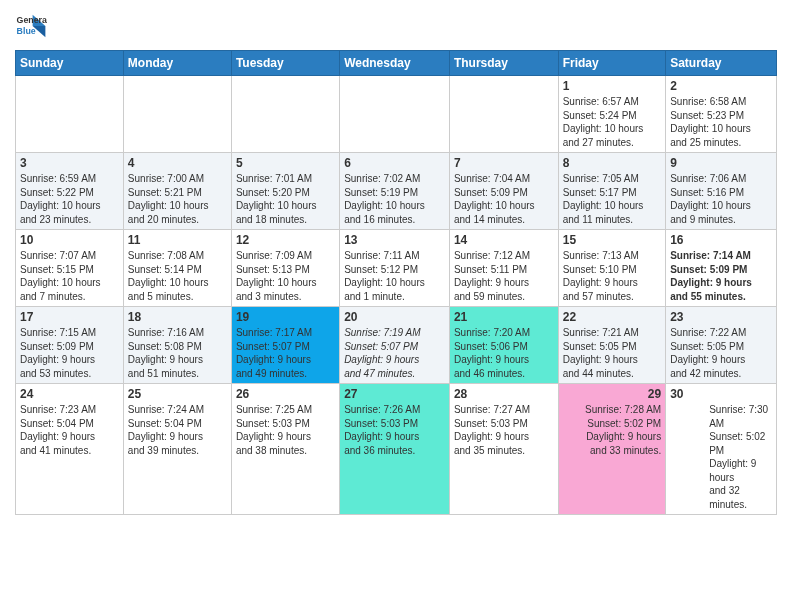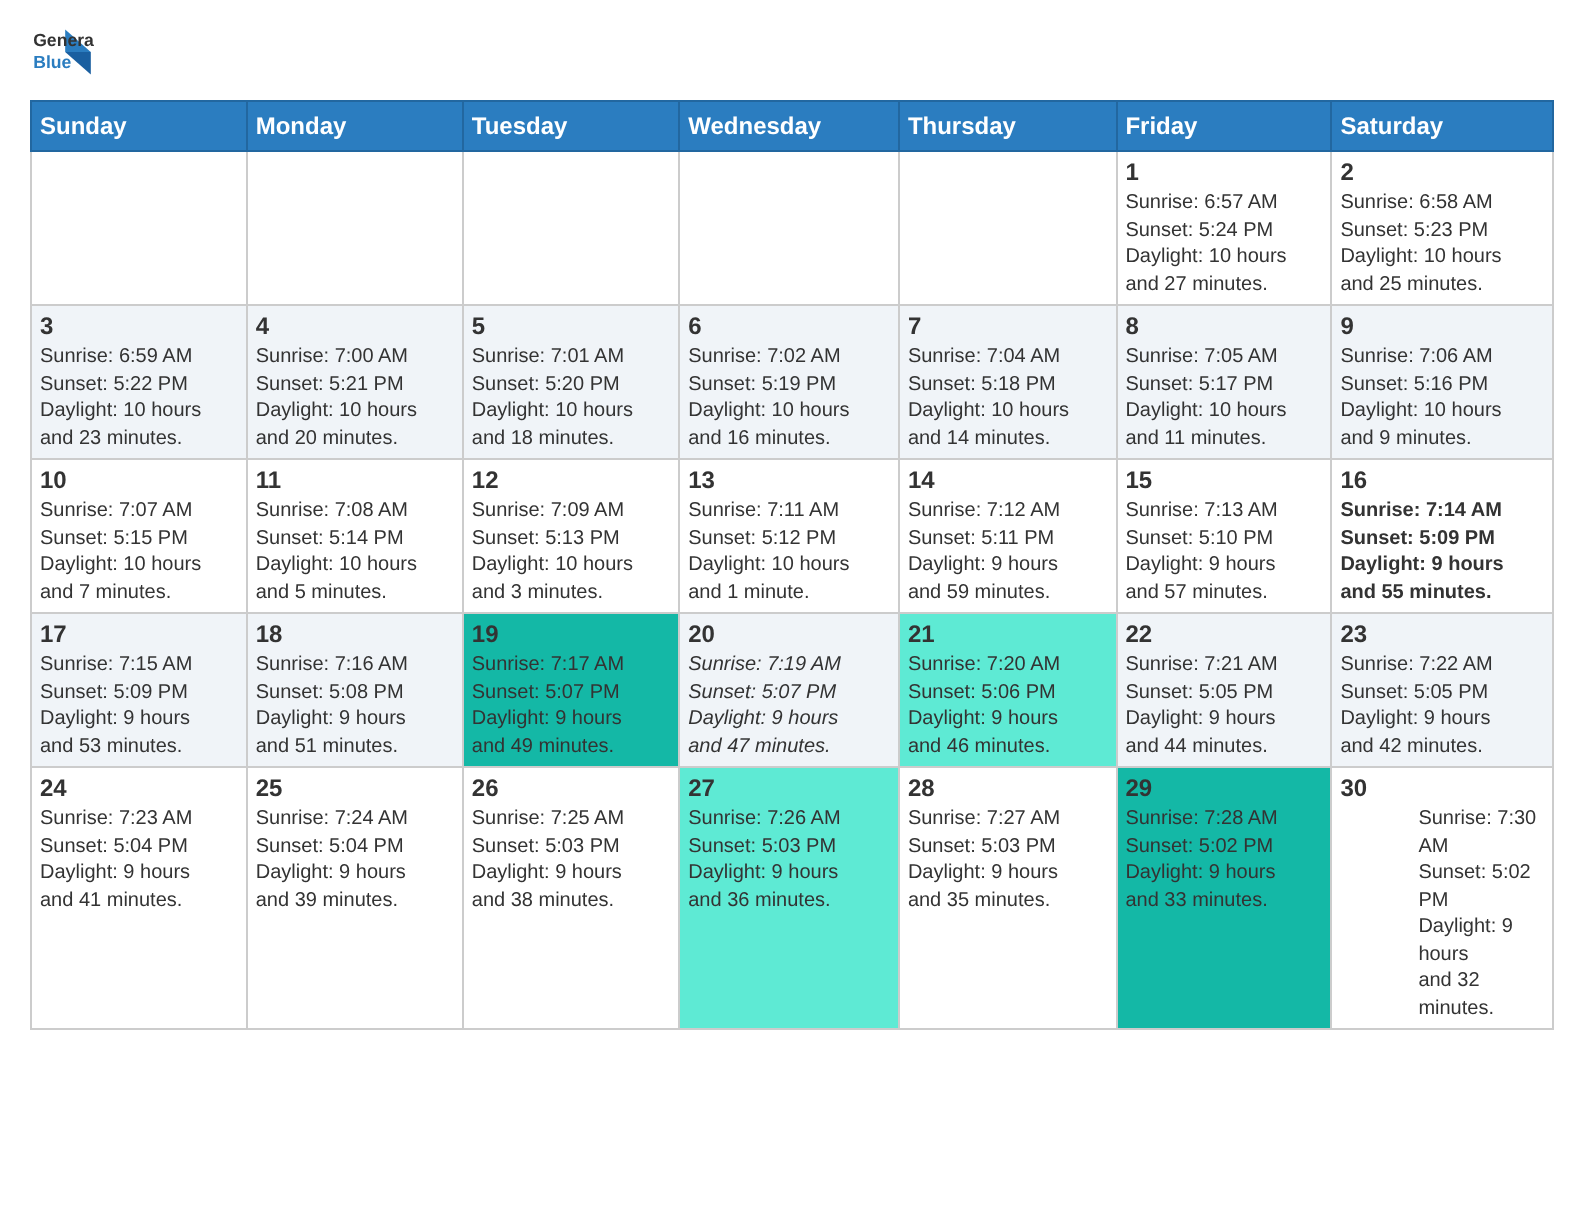--- a/index.html
+++ b/index.html
@@ -166,21 +166,21 @@
           <td style="background: rgb(240, 244, 248);">
             <span class="day-num">6</span>
             <div class="day-info" style="white-space: pre-line;">Sunrise: 7:02 AM
 Sunset: 5:19 PM
 Daylight: 10 hours
 and 16 minutes.</div>
           </td>
           <td style="background: rgb(240, 244, 248);">
             <span class="day-num">7</span>
             <div class="day-info" style="white-space: pre-line;">Sunrise: 7:04 AM
-Sunset: 5:18 PM
+Sunset: 5:09 PM
 Daylight: 10 hours
 and 14 minutes.</div>
           </td>
           <td style="background: rgb(240, 244, 248);">
             <span class="day-num">8</span>
             <div class="day-info" style="white-space: pre-line;">Sunrise: 7:05 AM
 Sunset: 5:17 PM
 Daylight: 10 hours
 and 11 minutes.</div>
           </td>
@@ -251,21 +251,21 @@
 Daylight: 9 hours
 and 53 minutes.</div>
           </td>
           <td style="background: rgb(240, 244, 248);">
             <span class="day-num">18</span>
             <div class="day-info" style="white-space: pre-line;">Sunrise: 7:16 AM
 Sunset: 5:08 PM
 Daylight: 9 hours
 and 51 minutes.</div>
           </td>
-          <td style="background: #14b8a6;">
+          <td style="background: #0ea5e9;">
             <span class="day-num">19</span>
             <div class="day-info" style="white-space: pre-line;">Sunrise: 7:17 AM
 Sunset: 5:07 PM
 Daylight: 9 hours
 and 49 minutes.</div>
           </td>
           <td style="background: rgb(240, 244, 248);">
             <span class="day-num">20</span>
             <div class="day-info" style="white-space: pre-line; font-style: italic;">Sunrise: 7:19 AM
 Sunset: 5:07 PM
@@ -323,21 +323,21 @@
 Daylight: 9 hours
 and 36 minutes.</div>
           </td>
           <td style="background: rgb(255, 255, 255);">
             <span class="day-num">28</span>
             <div class="day-info" style="white-space: pre-line;">Sunrise: 7:27 AM
 Sunset: 5:03 PM
 Daylight: 9 hours
 and 35 minutes.</div>
           </td>
-          <td style="background: #14b8a6;">
+          <td style="background: #f9a8d4; text-align: right;">
             <span class="day-num">29</span>
             <div class="day-info" style="white-space: pre-line;">Sunrise: 7:28 AM
 Sunset: 5:02 PM
 Daylight: 9 hours
 and 33 minutes.</div>
           </td>
           <td style="background: rgb(255, 255, 255);">
             <span class="day-num">30</span>
             <div class="day-info" style="white-space: pre-line; margin-left: 39px;">Sunrise: 7:30 AM
 Sunset: 5:02 PM

